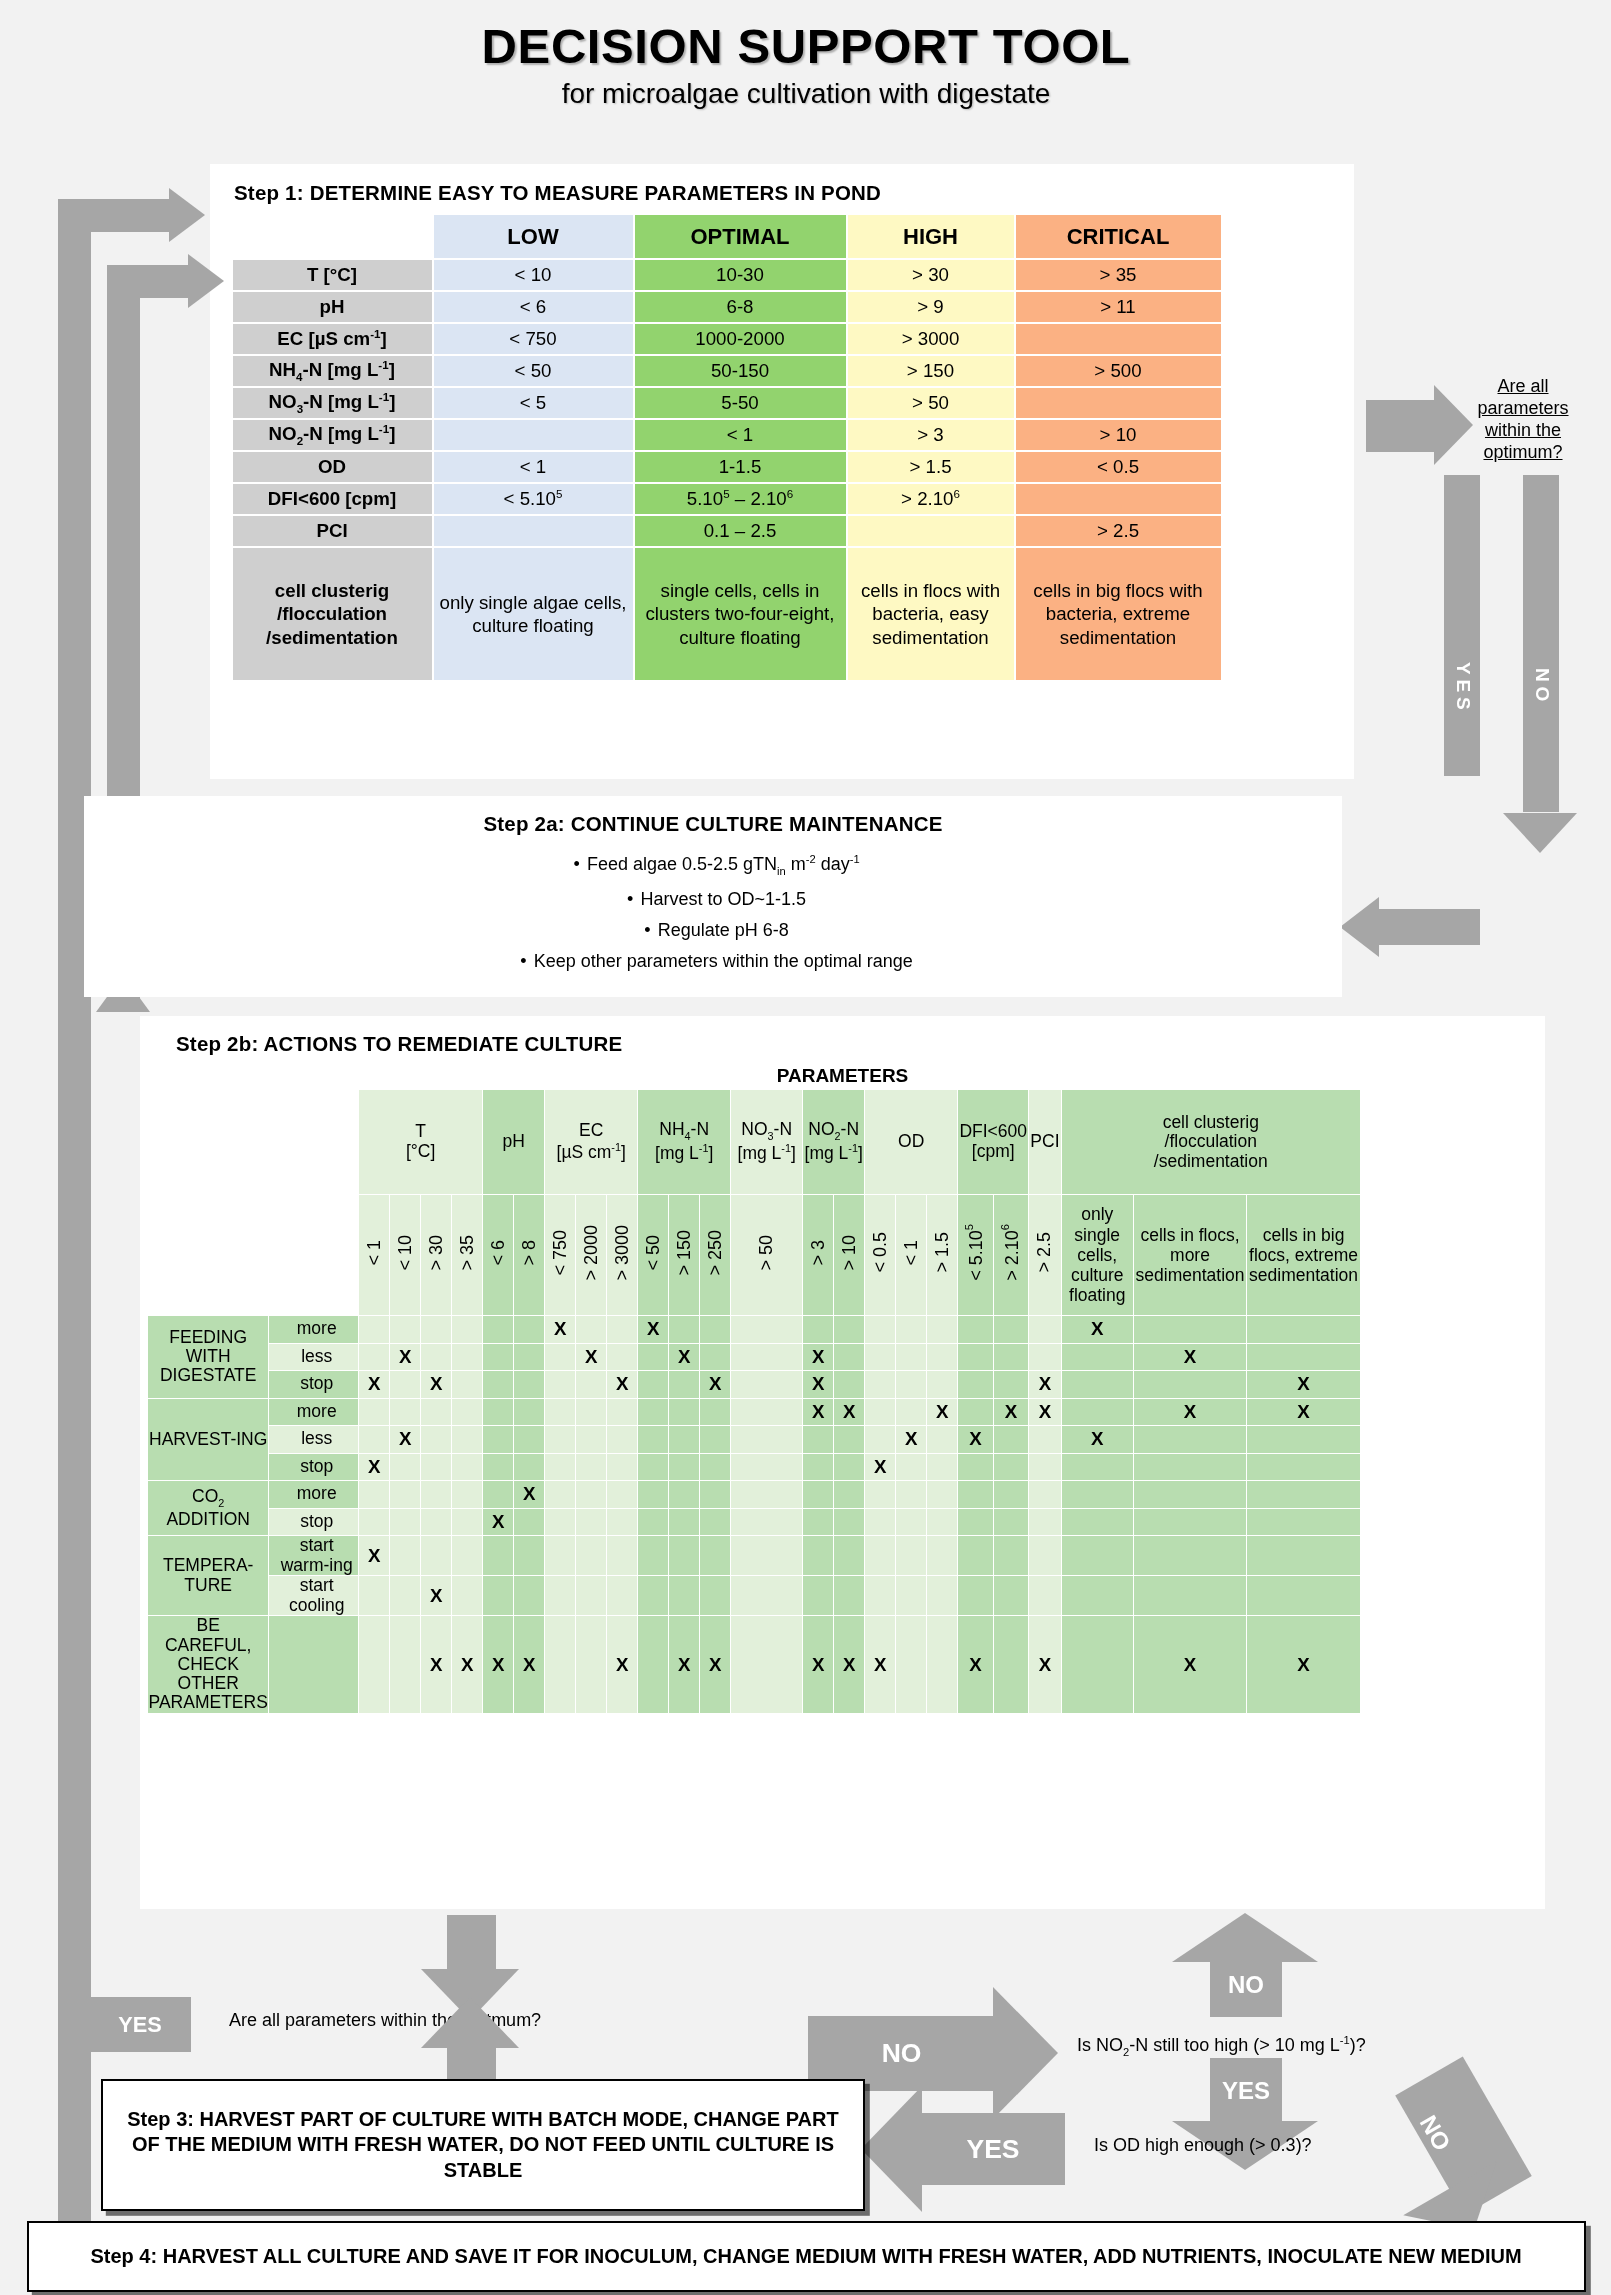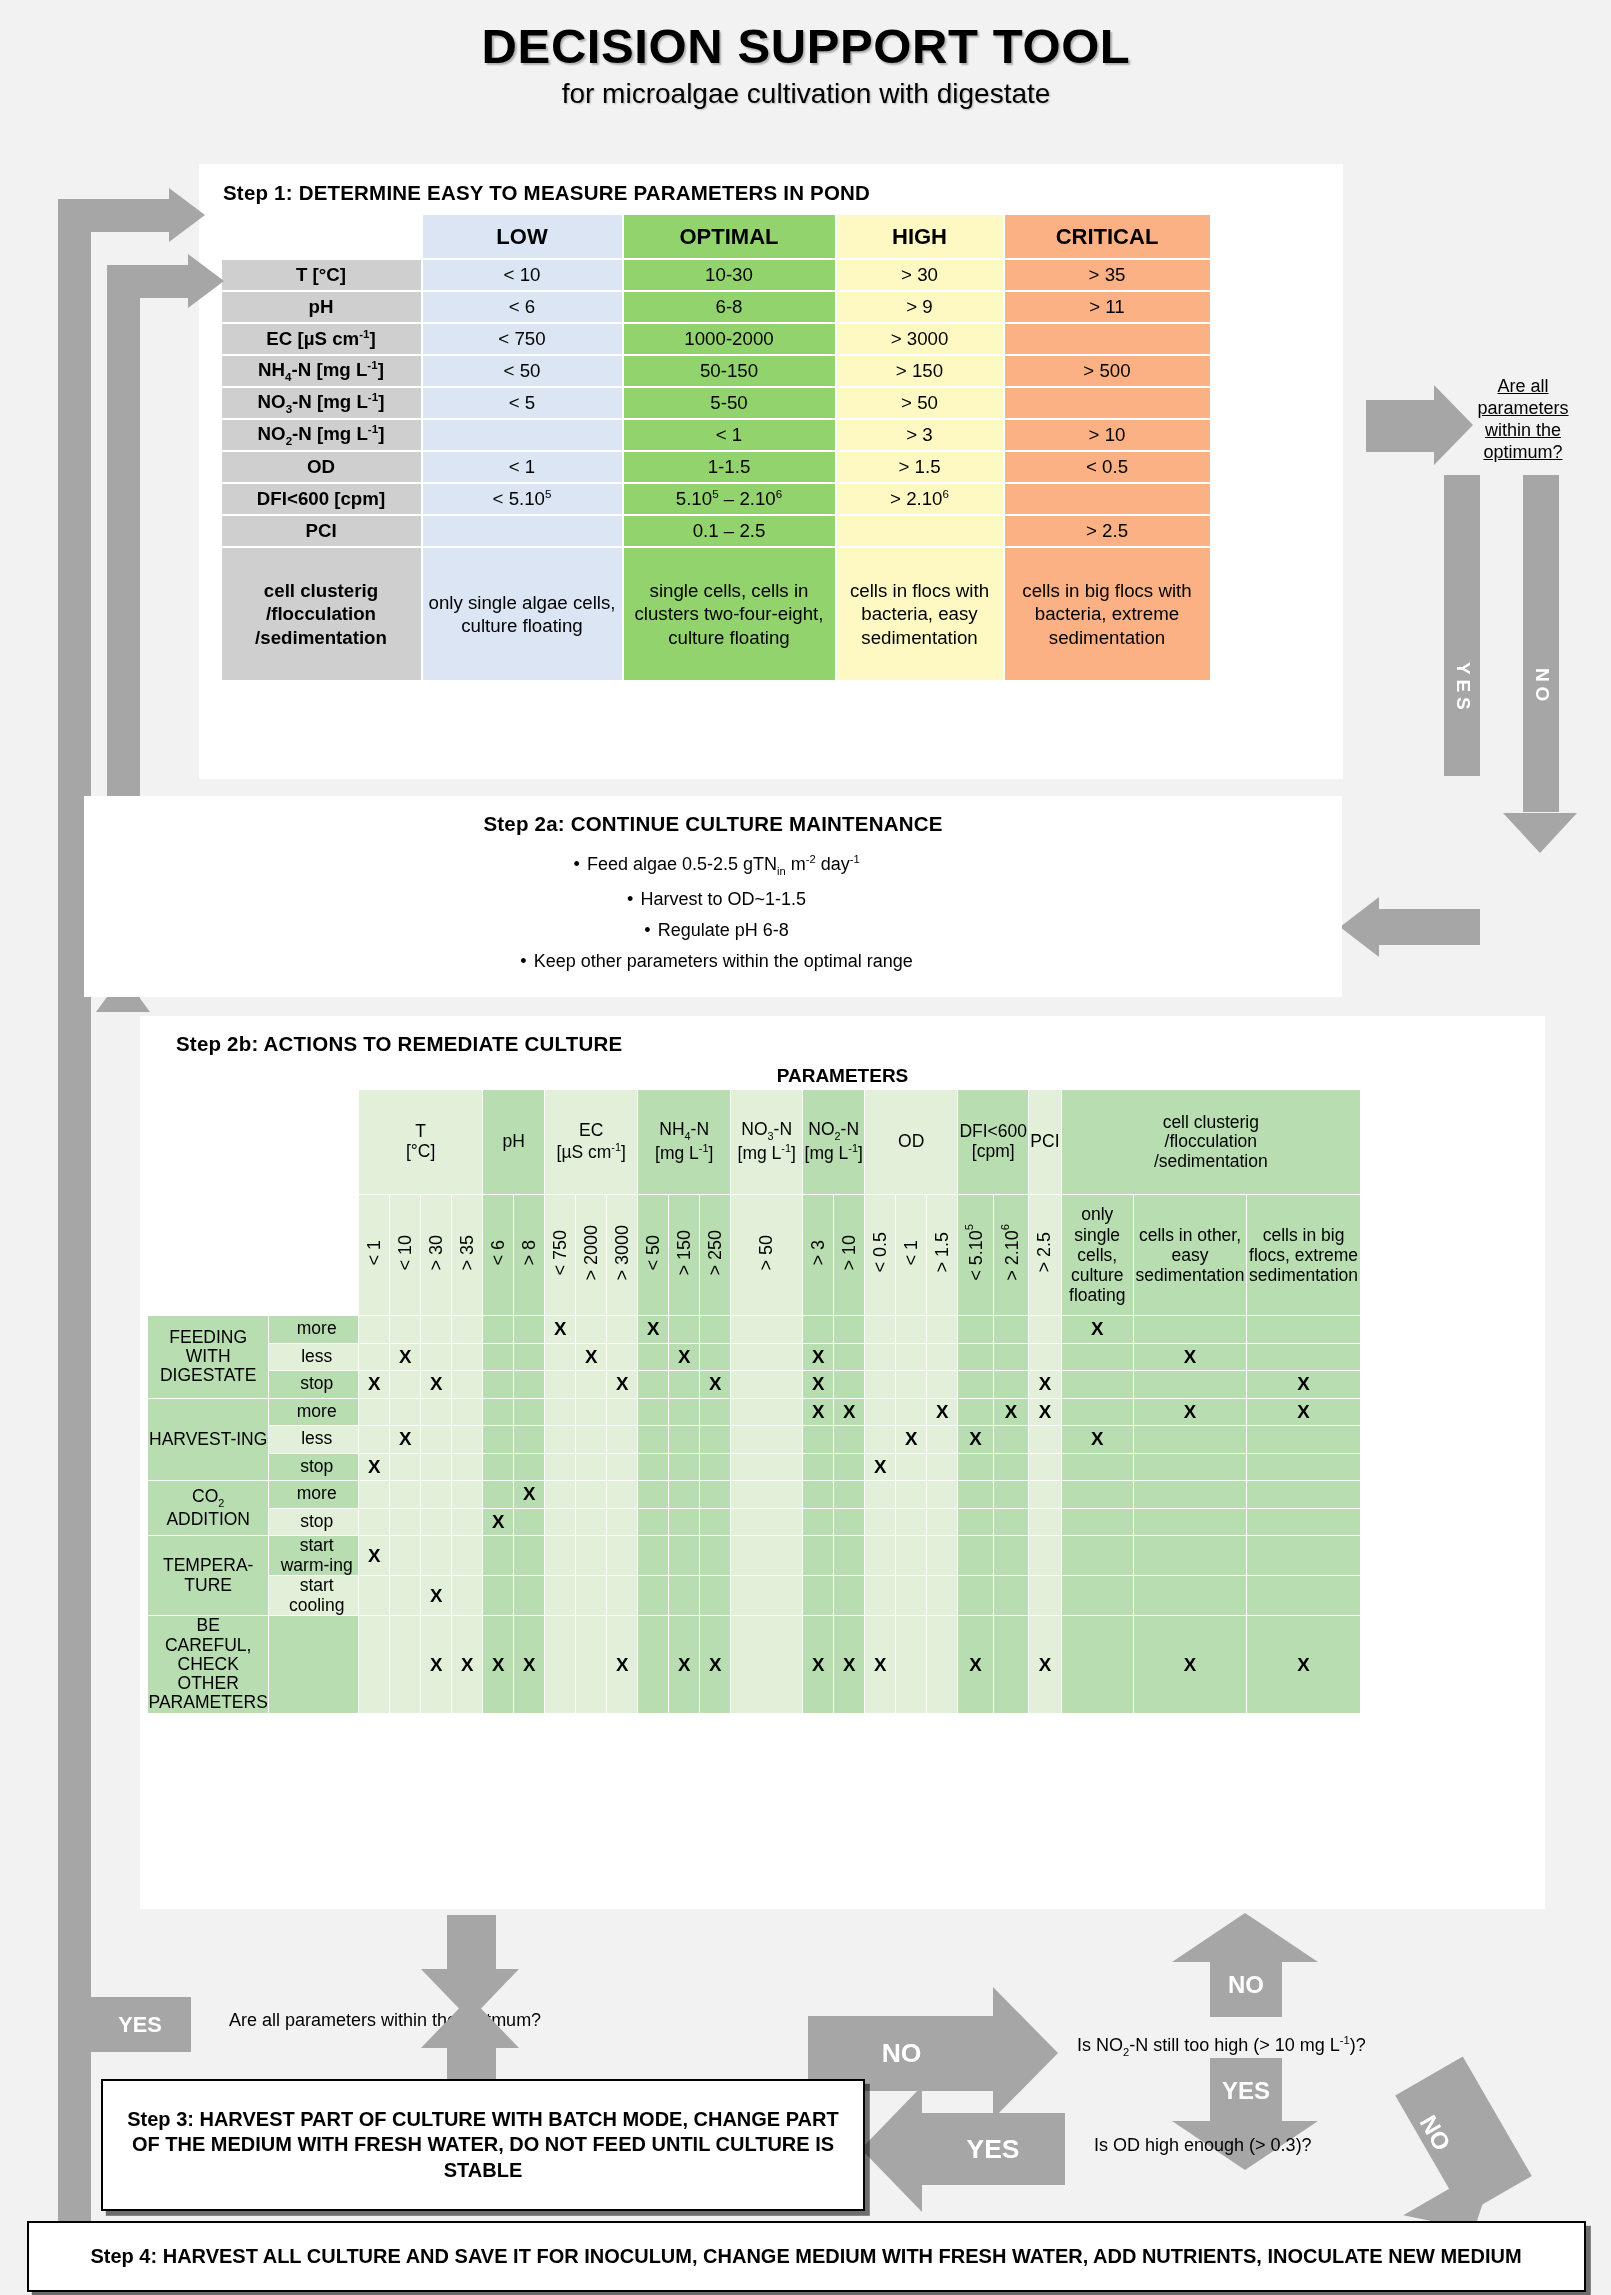--- a/index.html
+++ b/index.html
@@ -18,21 +18,21 @@
   #title-block { position:absolute; top:21.7px; left:0; width:1612px; text-align:center; }
   #main-title { font-size:49px; font-weight:700; letter-spacing:0.6px; line-height:1.0;
                 text-shadow: 1.8px 1.8px 1.8px rgba(0,0,0,0.28); }
   #subtitle { font-size:28px; font-weight:400; margin-top:9.6px; line-height:1.0;
               text-shadow: 1.2px 1.2px 1.8px rgba(0,0,0,0.22); }
 
   
   .panel { position:absolute; background:#ffffff; }
 
   
-  #step1-panel { left:199px; top:164px; width:1144px; height:615px;text-decoration:underline; }
+  #step1-panel { left:210px; top:164px; width:1144px; height:615px;text-decoration:underline; }
   .step-heading { font-size:20.5px; font-weight:700; letter-spacing:0.2px; }
   #step1-heading { position:absolute; left:24px; top:17px; }
 
   table.t1 { position:absolute; left:20.5px; top:49px; border-collapse:separate; border-spacing:2.4px 2.4px; }
   table.t1 td, table.t1 th { padding:0; font-size:18.7px; font-weight:400; text-align:center; vertical-align:middle; }
   table.t1 th.colh { height:43px; font-weight:700; font-size:22px; }
   table.t1 td.rowh, table.t1 th.rowh { width:199px; background:#cfcfcf; font-weight:700; text-align:center; height:30px; font-size:18.7px;}
   .c-low  { background:#dbe5f3; width:199px; }
   .c-opt  { background:#92d36e; width:211px; }
   .c-high { background:#fef9c3; width:166px; }
@@ -273,21 +273,21 @@
             <th class="hd-sub g1 wc"><span class="vert">&gt; 50</span></th>
             <th class="hd-sub g2 sc"><span class="vert">&gt; 3</span></th>
             <th class="hd-sub g2 sc"><span class="vert">&gt; 10</span></th>
             <th class="hd-sub g1 sc"><span class="vert">&lt; 0.5</span></th>
             <th class="hd-sub g1 sc"><span class="vert">&lt; 1</span></th>
             <th class="hd-sub g1 sc"><span class="vert">&gt; 1.5</span></th>
             <th class="hd-sub g2 sc"><span class="vert">&lt; 5.10<sup>5</sup></span></th>
             <th class="hd-sub g2 sc"><span class="vert">&gt; 2.10<sup>6</sup></span></th>
             <th class="hd-sub g1 sc"><span class="vert">&gt; 2.5</span></th>
             <th class="hd-sub g2 wc wrapcell">only single cells, culture floating</th>
-            <th class="hd-sub g2 wc wrapcell">cells in other, easy sedimentation</th>
+            <th class="hd-sub g2 wc wrapcell">cells in flocs, more sedimentation</th>
             <th class="hd-sub g2 wc wrapcell">cells in big flocs, extreme sedimentation</th>
           </tr>
         </thead>
       <tbody id="step2b-body">
           <tr class="rowh2">
             <td class="act-main g2" rowspan="3">FEEDING<br>WITH<br>DIGESTATE</td>
             <td class="act-sub g2">more</td>
             <td class="g1 sc"></td>
             <td class="g1 sc"></td>
             <td class="g1 sc"></td>

